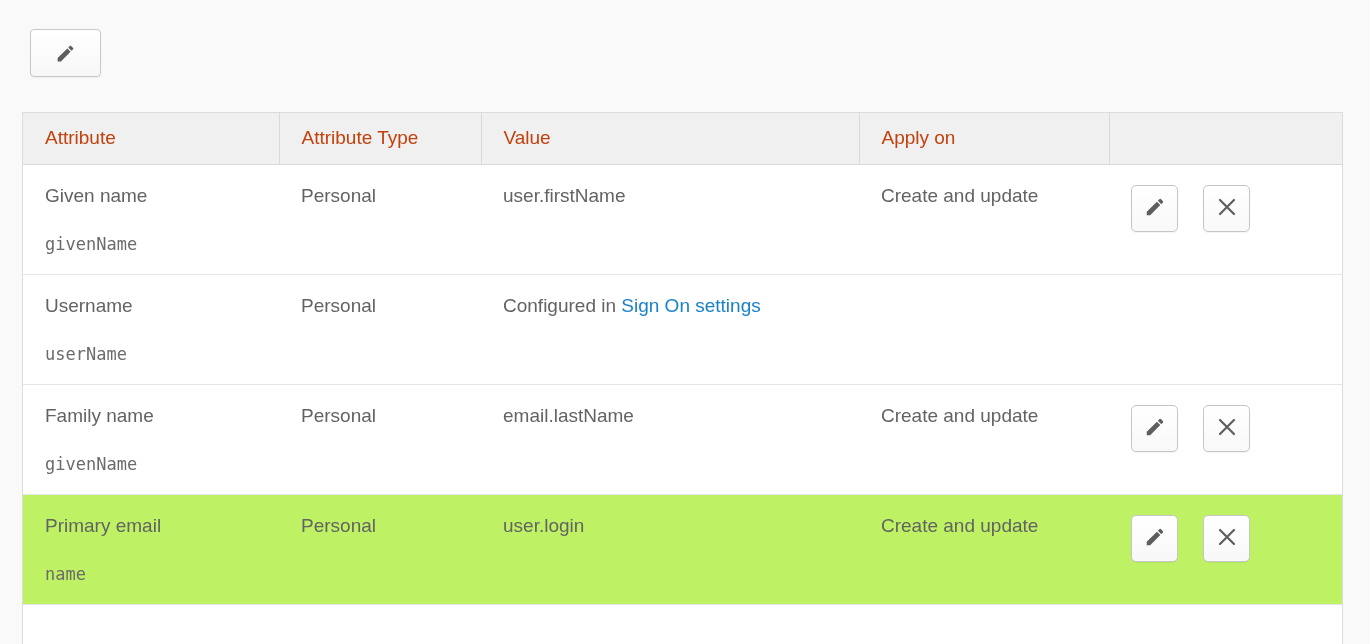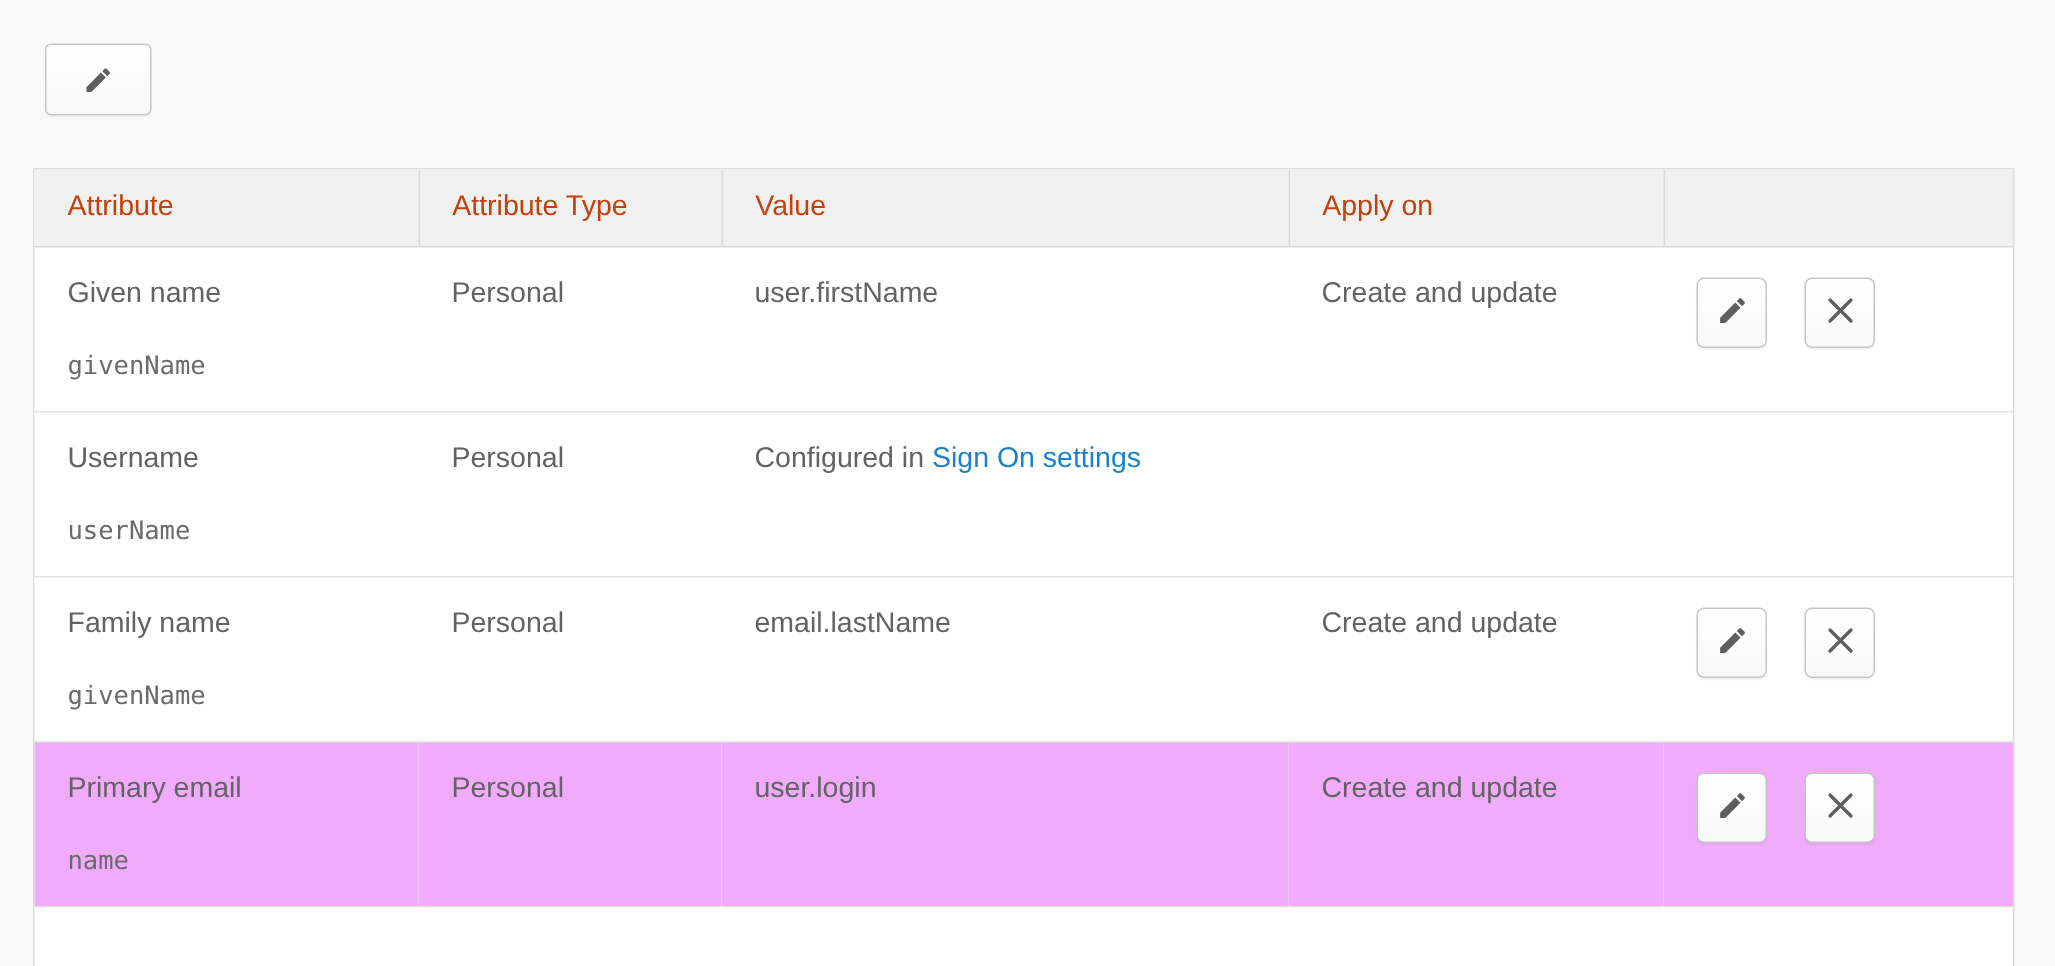--- a/index.html
+++ b/index.html
@@ -68,21 +68,21 @@
 
   tbody td {
     height: 110px;
     vertical-align: top;
     padding: 20px 10px 0 22px;
     font-size: 19px;
     color: #636363;
     border-top: 1px solid #e5e5e5;
   }
   tbody tr:first-child td { border-top: none; }
-  tbody tr.highlight td { background: #f0abfc; }
+  tbody tr.highlight td { background: #bef264; }
   tbody tr.stub td { height: 40px; }
 
   .var-name {
     margin-top: 27px;
     font-family: "DejaVu Sans Mono", monospace;
     font-size: 17px;
     color: #6b6b6b;
   }
   a.link {
     color: #1b82c9;

